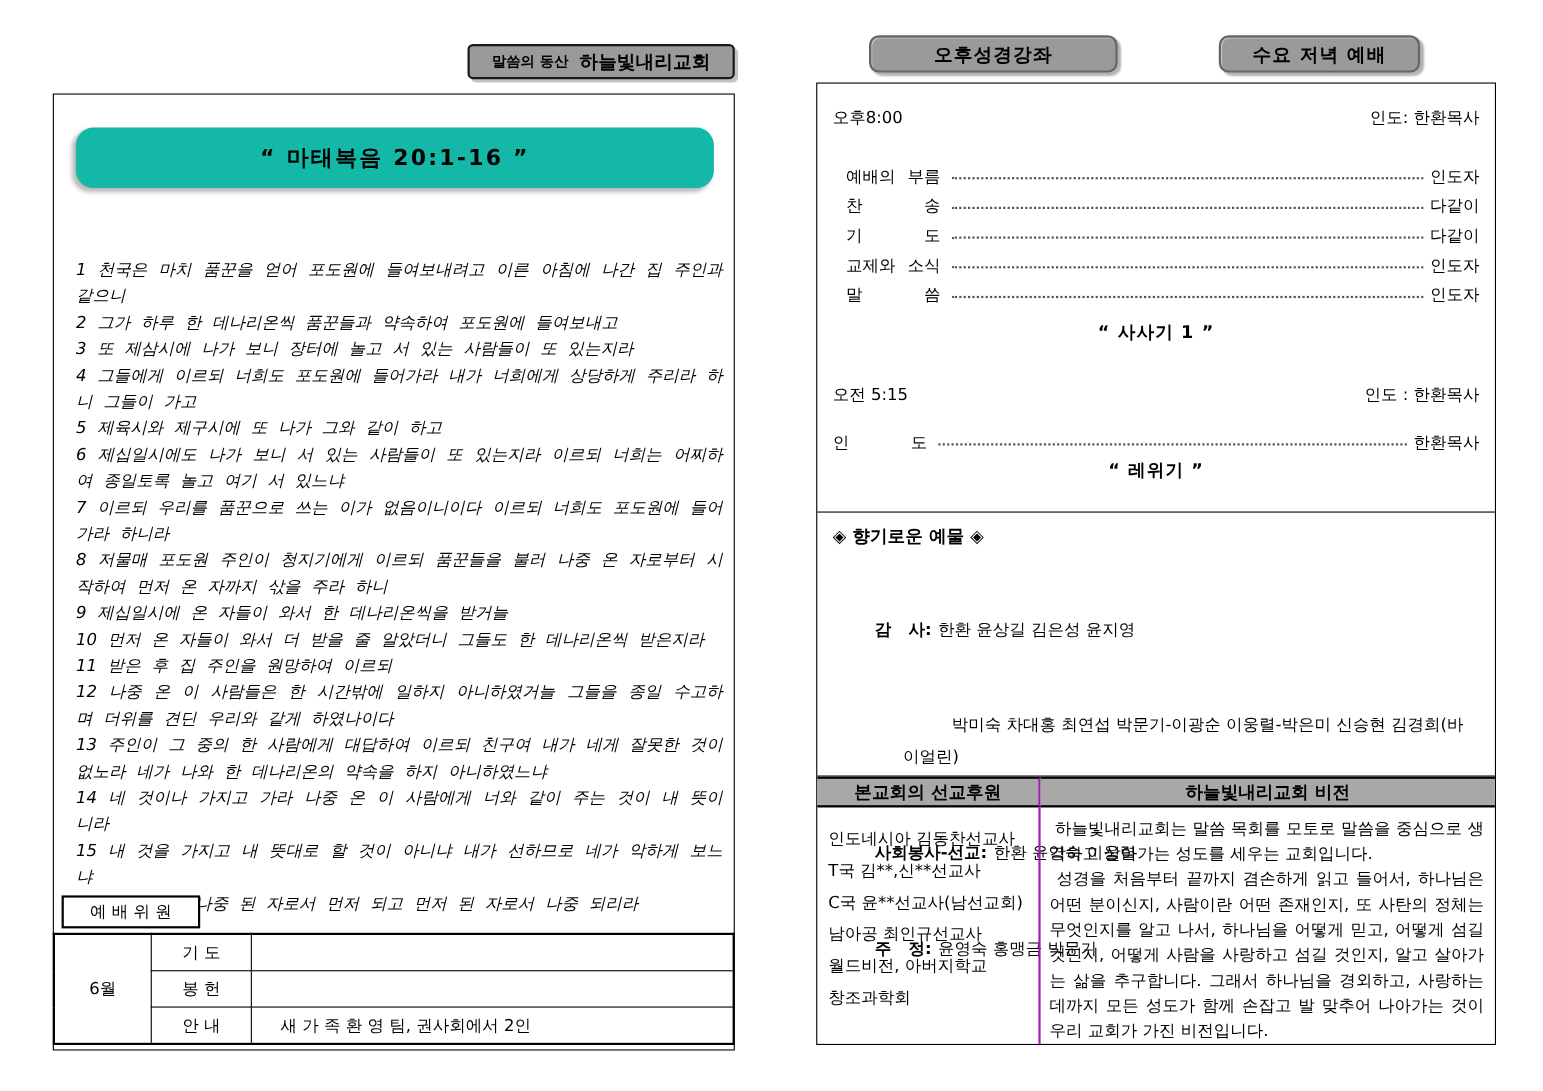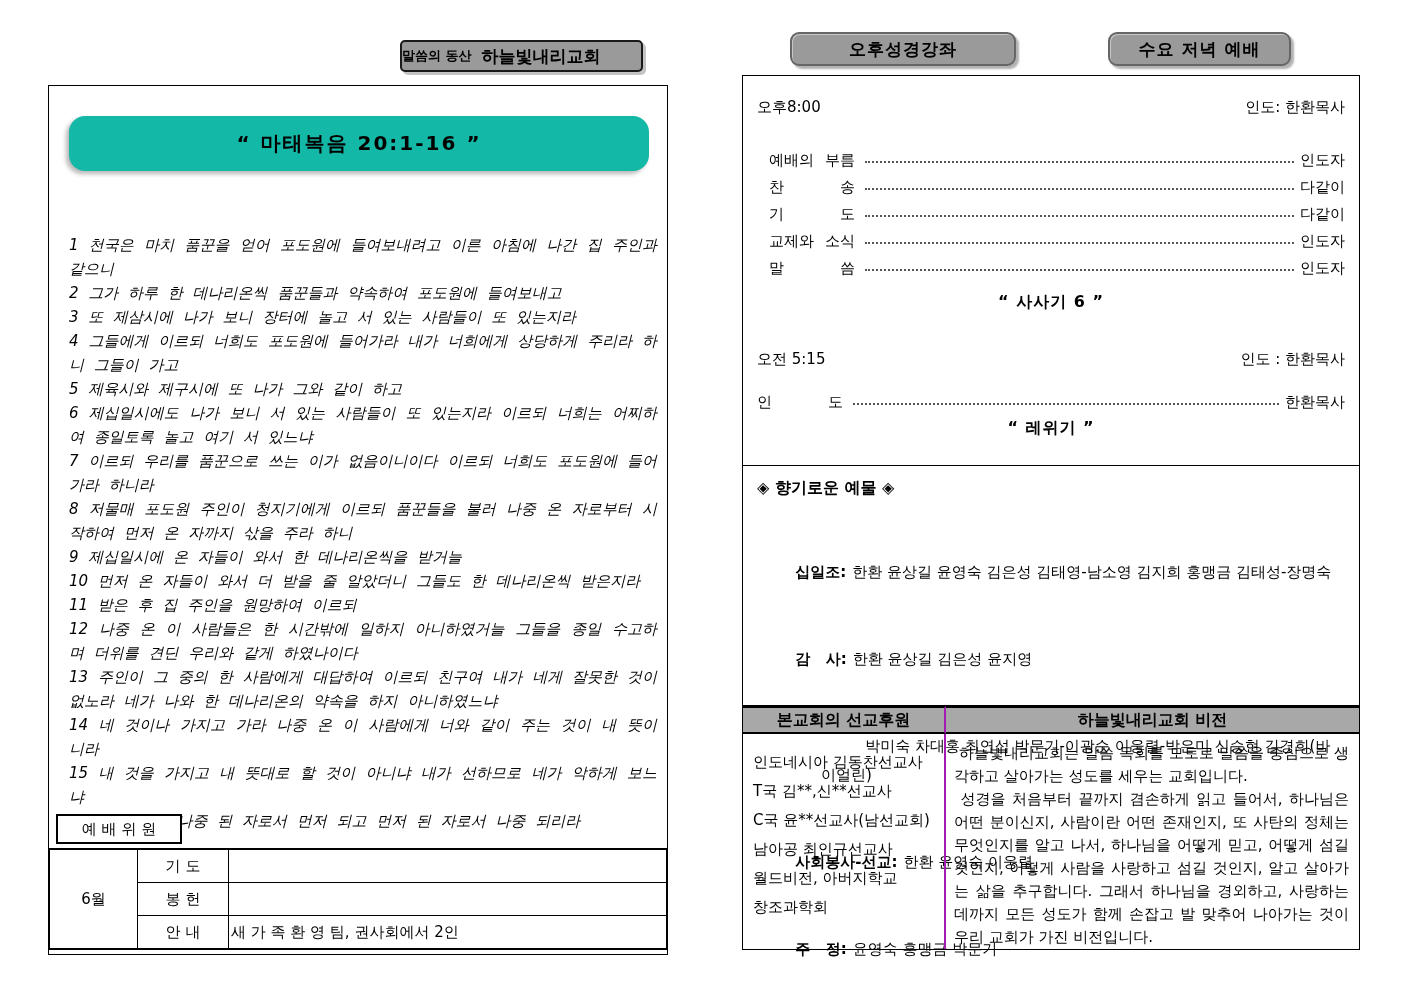--- a/index.html
+++ b/index.html
@@ -5,24 +5,24 @@
   html,body{margin:0;padding:0;}
   body{
     width:1403px;height:992px;position:relative;background:#ffffff;
     font-family:"DejaVu Sans","Liberation Sans",sans-serif;color:#000;
     overflow:hidden;
   }
   
   .page{position:absolute;border:1px solid #000;box-sizing:border-box;background:#fff;}
   .left-page{left:48px;top:85px;width:620px;height:870px;}
   .badge-left{
-    position:absolute;left:400px;top:40px;width:243px;height:32px;
+    position:absolute;left:425px;top:40px;width:243px;height:32px;
     background:#9a9a9a;border:2px solid #1a1a1a;border-radius:5px;
     box-shadow:3px 3px 0 #c4c4c4;
-    display:flex;align-items:center;justify-content:flex-start;gap:10px;box-sizing:border-box;z-index:3;
+    display:flex;align-items:center;justify-content:center;gap:10px;box-sizing:border-box;z-index:3;
   }
   .badge-left .prefix{font-size:13px;font-weight:bold;}
   .badge-left .church{font-size:17px;font-weight:bold;}
   .title-bar{
     position:absolute;left:20px;right:18px;top:30px;height:55px;
     background:#14b8a6;border-radius:16px;
     box-shadow:-3px 3px 4px rgba(0,0,0,0.28);
     display:flex;align-items:center;justify-content:center;
     font-size:20px;font-weight:bold;letter-spacing:2px;
   }
@@ -33,21 +33,21 @@
     display:flex;align-items:center;justify-content:center;font-size:15px;box-sizing:border-box;background:#fff;
   }
   .duty-table{
     position:absolute;left:-1px;right:-1px;bottom:4px;width:calc(100% + 2px);
     border-collapse:collapse;table-layout:fixed;
   }
   .duty-table td{border:1px solid #000;height:30px;font-size:15px;}
   .duty-table{border:2px solid #000;}
   .duty-table .month{width:85px;text-align:center;}
   .duty-table .dlabel{width:88px;text-align:center;}
-  .duty-table .dvalue{padding-left:2px;}
+  .duty-table .dvalue{padding-left:26px;}
   
   .right-page{left:742px;top:75px;width:618px;height:875px;}
   .badge{
     position:absolute;top:32px;height:34px;background:#9a9a9a;border:2px solid #666;
     border-radius:9px;box-shadow:3px 3px 2px #b2b2b2, inset 1px 1px 0 rgba(255,255,255,0.45);
     display:flex;align-items:center;justify-content:center;
     font-size:17px;font-weight:bold;letter-spacing:1px;box-sizing:border-box;z-index:3;
   }
   .badge.afternoon{left:790px;width:226px;}
   .badge.wednesday{left:1108px;width:183px;}
@@ -180,21 +180,21 @@
             <span class="order-label">교제와 소식</span>
             <span class="leader-dots"></span>
             <span class="order-by">인도자</span>
           </div>
           <div class="order-row">
             <span class="order-label">말 씀</span>
             <span class="leader-dots"></span>
             <span class="order-by">인도자</span>
           </div>
         </div>
-        <div class="scripture">“ 사사기 6 ”</div>
+        <div class="scripture">“ 사사기 1 ”</div>
       </div>
 
 
       <div class="dawn-cell">
         <div class="time-row">
           <span>오전 5:15</span>
           <span>인도 : 한환목사</span>
         </div>
         <div class="order-row">
           <span class="order-label">인 도</span>
@@ -202,23 +202,20 @@
           <span class="order-by">한환목사</span>
         </div>
         <div class="scripture">“ 레위기 ”</div>
       </div>
     </div>
   </div>
 
   <div class="offering">
     <div class="offering-title">◈ 향기로운 예물 ◈</div>
     <div class="offering-list">
-      <div class="offering-line">
-        <span class="offering-label">십일조:</span><span>한환 윤상길 윤영숙 김은성 김태영-남소영 김지희 홍맹금 김태성-장명숙</span>
-      </div>
       <div class="offering-line">
         <span class="offering-label">감   사:</span><span>한환 윤상길 김은성 윤지영</span>
       </div>
       <div class="offering-line cont">
         <span class="offering-label"></span><span>박미숙 차대홍 최연섭 박문기-이광순 이웅렬-박은미 신승현 김경희(바이얼린)</span>
       </div>
       <div class="offering-line">
         <span class="offering-label">사회봉사-선교:</span><span>한환 윤영숙 이웅렬</span>
       </div>
       <div class="offering-line">

